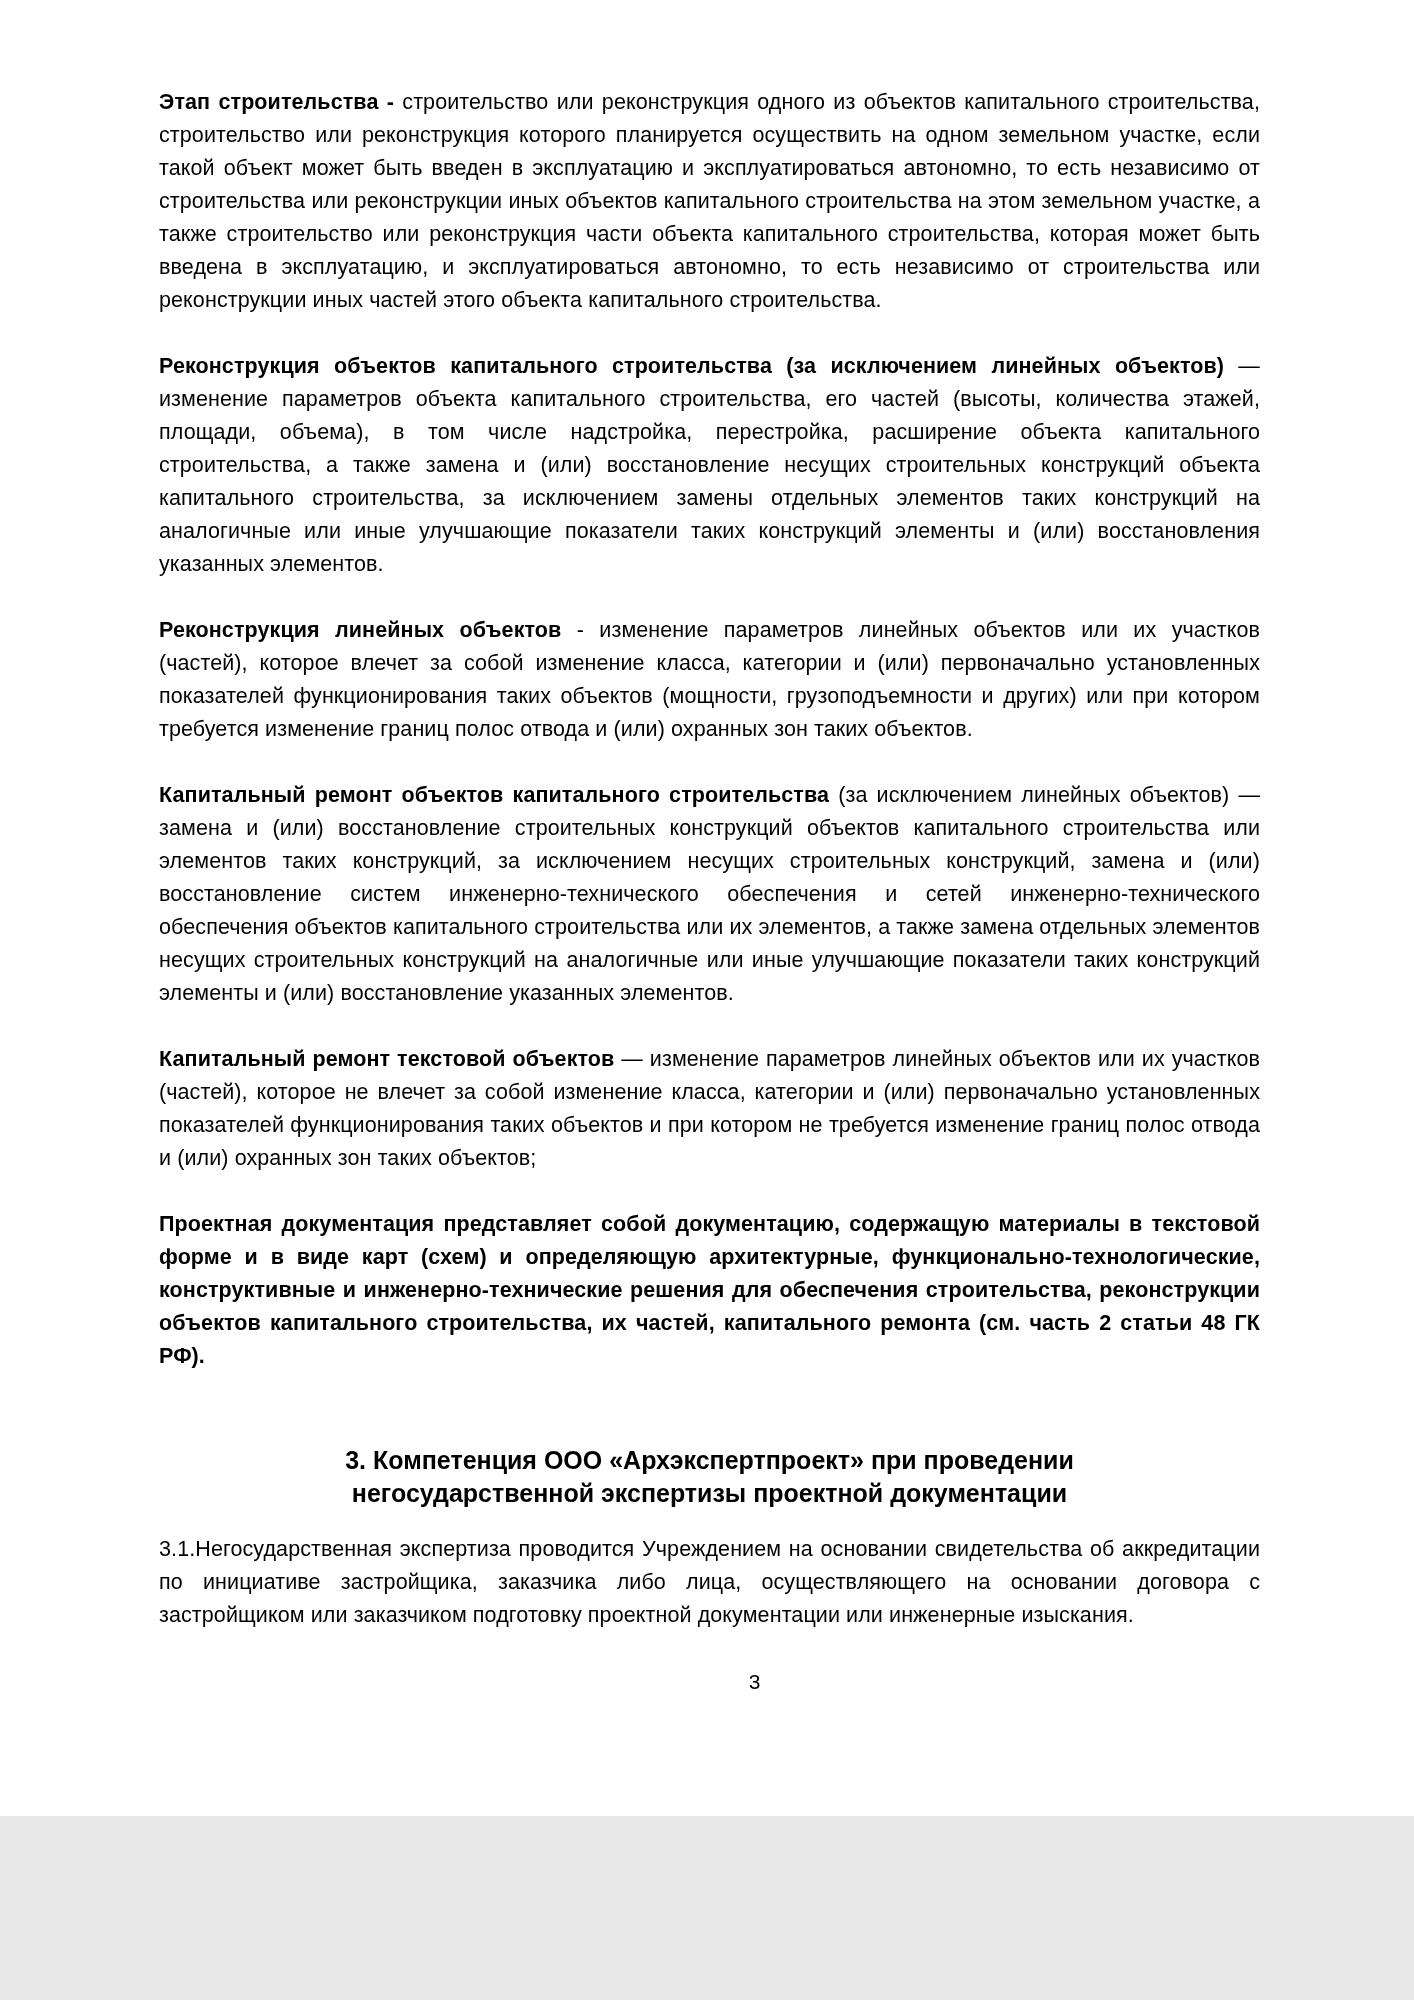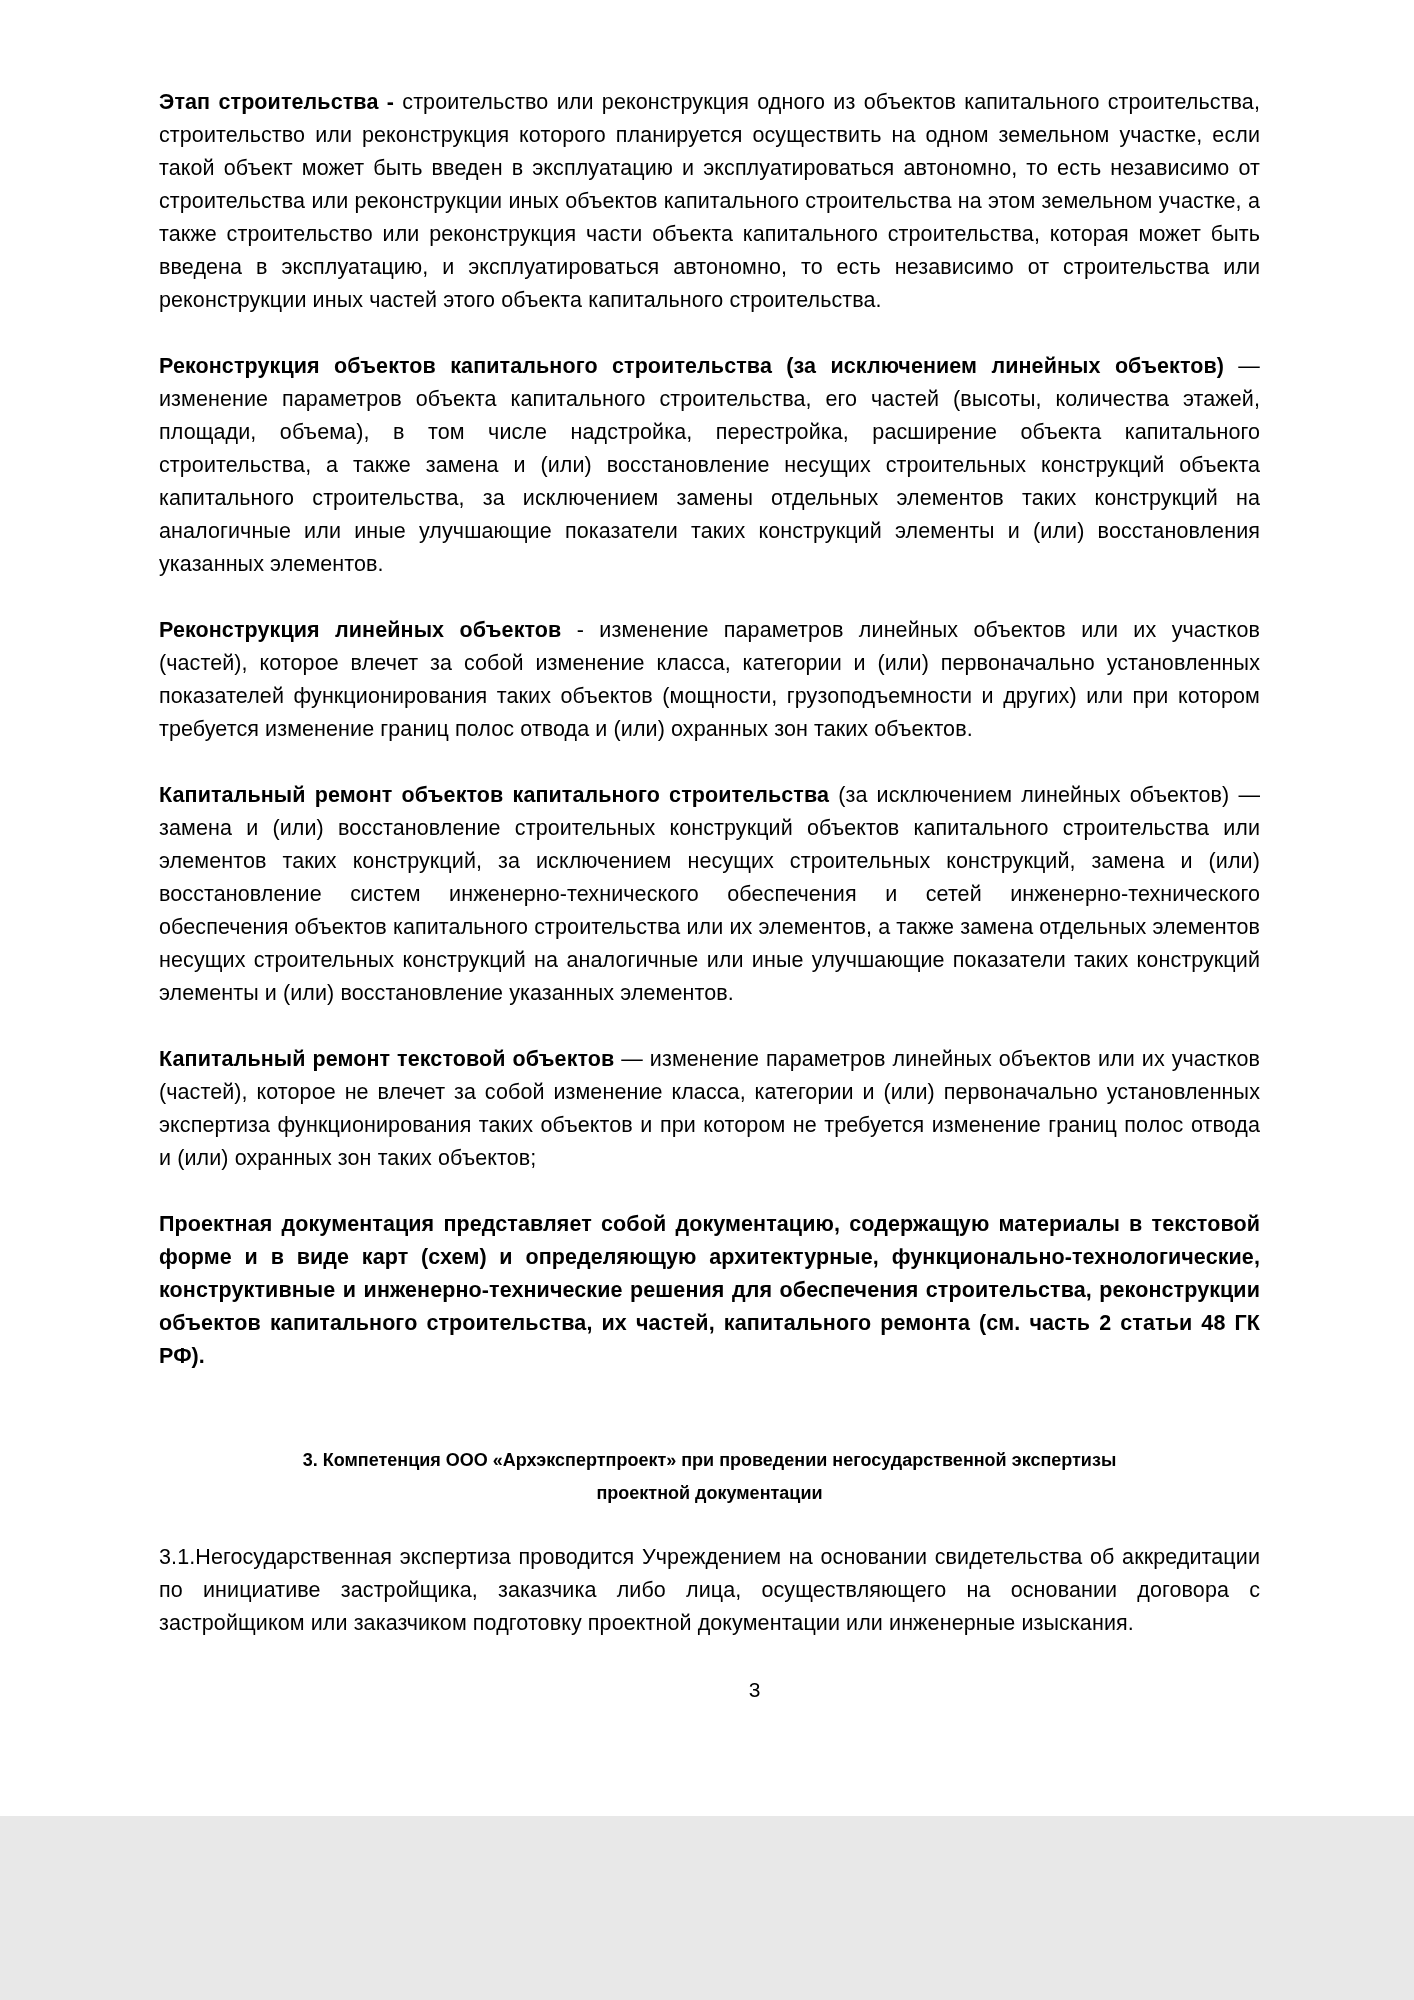--- a/index.html
+++ b/index.html
@@ -28,23 +28,23 @@
     font-size: 21.5px;
     line-height: 33px;
     text-align: justify;
     letter-spacing: 0.1px;
   }
   .para .bold {
     font-weight: bold;
   }
   .section-heading {
     padding-top: 38px;
-    margin: 0 auto 31px auto;
+    margin: 0 auto 23px auto;
     max-width: 830px;
-    font-size: 18px;
+    font-size: 25px;
     line-height: 33px;
     font-weight: bold;
     text-align: center;
   }
   .page-number {
     margin-top: 2px;
     font-size: 21px;
     line-height: 33px;
     text-align: center;
     padding-left: 90px; 
@@ -57,21 +57,21 @@
   <div class="content">
 
     <p class="para"><span class="bold">Этап строительства -</span><span> строительство или реконструкция одного из объектов капитального строительства, строительство или реконструкция которого планируется осуществить на одном земельном участке, если такой объект может быть введен в эксплуатацию и эксплуатироваться автономно, то есть независимо от строительства или реконструкции иных объектов капитального строительства на этом земельном участке, а также строительство или реконструкция части объекта капитального строительства, которая может быть введена в эксплуатацию, и эксплуатироваться автономно, то есть независимо от строительства или реконструкции иных частей этого объекта капитального строительства.</span></p>
 
     <p class="para"><span class="bold">Реконструкция объектов капитального строительства (за исключением линейных объектов)</span><span> — изменение параметров объекта капитального строительства, его частей (высоты, количества этажей, площади, объема), в том числе надстройка, перестройка, расширение объекта капитального строительства, а также замена и (или) восстановление несущих строительных конструкций объекта капитального строительства, за исключением замены отдельных элементов таких конструкций на аналогичные или иные улучшающие показатели таких конструкций элементы и (или) восстановления указанных элементов.</span></p>
 
     <p class="para"><span class="bold">Реконструкция линейных объектов</span><span> - изменение параметров линейных объектов или их участков (частей), которое влечет за собой изменение класса, категории и (или) первоначально установленных показателей функционирования таких объектов (мощности, грузоподъемности и других) или при котором требуется изменение границ полос отвода и (или) охранных зон таких объектов.</span></p>
 
     <p class="para"><span class="bold">Капитальный ремонт объектов капитального строительства</span><span> (за исключением линейных объектов) — замена и (или) восстановление строительных конструкций объектов капитального строительства или элементов таких конструкций, за исключением несущих строительных конструкций, замена и (или) восстановление систем инженерно-технического обеспечения и сетей инженерно-технического обеспечения объектов капитального строительства или их элементов, а также замена отдельных элементов несущих строительных конструкций на аналогичные или иные улучшающие показатели таких конструкций элементы и (или) восстановление указанных элементов.</span></p>
 
-    <p class="para"><span class="bold">Капитальный ремонт текстовой объектов</span><span> — изменение параметров линейных объектов или их участков (частей), которое не влечет за собой изменение класса, категории и (или) первоначально установленных экспертиза функционирования таких объектов и при котором не требуется изменение границ полос отвода и (или) охранных зон таких объектов;</span></p>
+    <p class="para"><span class="bold">Капитальный ремонт текстовой объектов</span><span> — изменение параметров линейных объектов или их участков (частей), которое не влечет за собой изменение класса, категории и (или) первоначально установленных показателей функционирования таких объектов и при котором не требуется изменение границ полос отвода и (или) охранных зон таких объектов;</span></p>
 
     <p class="para"><span class="bold">Проектная документация представляет собой документацию, содержащую материалы в текстовой форме и в виде карт (схем) и определяющую архитектурные, функционально-технологические, конструктивные и инженерно-технические решения для обеспечения строительства, реконструкции объектов капитального строительства, их частей, капитального ремонта (см. часть 2 статьи 48 ГК РФ).</span><span></span></p>
 
     <div class="section-heading">3. Компетенция ООО «Архэкспертпроект» при проведении негосударственной экспертизы проектной документации</div>
 
     <p class="para"><span>3.1.Негосударственная экспертиза проводится Учреждением на основании свидетельства об аккредитации по инициативе застройщика, заказчика либо лица, осуществляющего на основании договора с застройщиком или заказчиком подготовку проектной документации или инженерные изыскания.</span></p>
 
 
     <div class="page-number">3</div>
 

